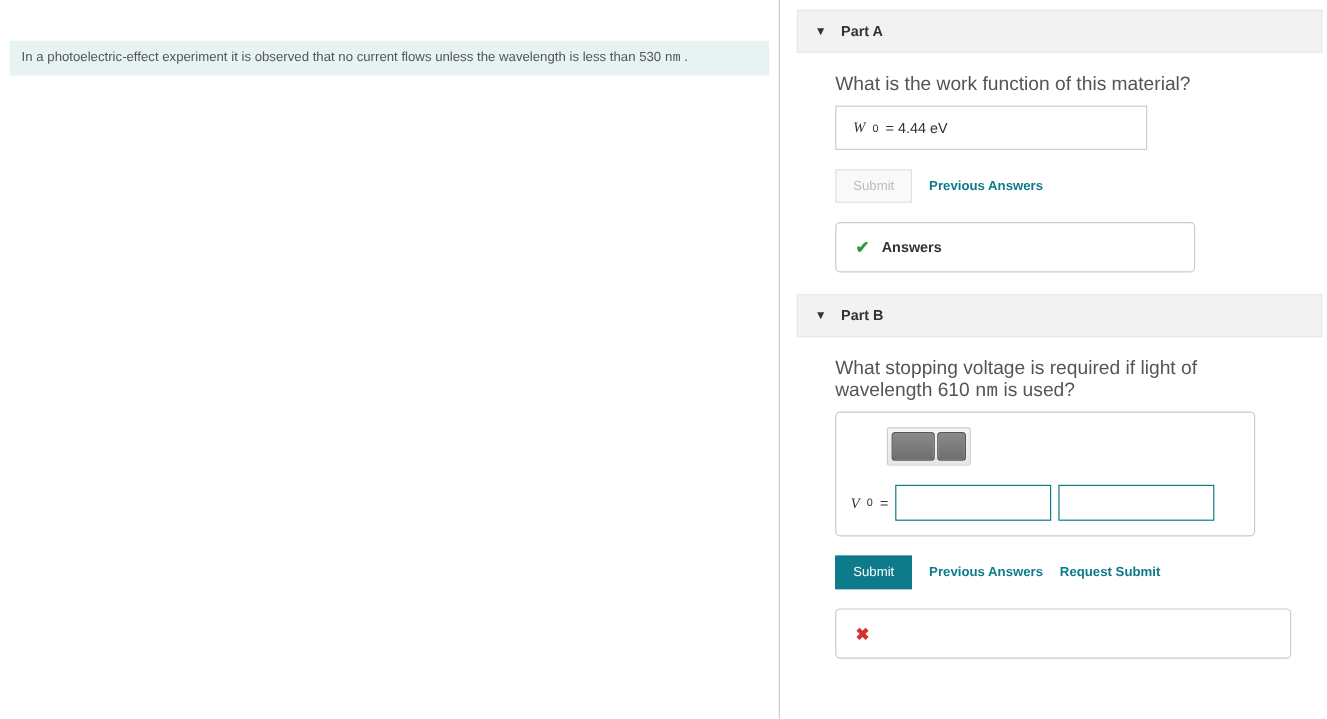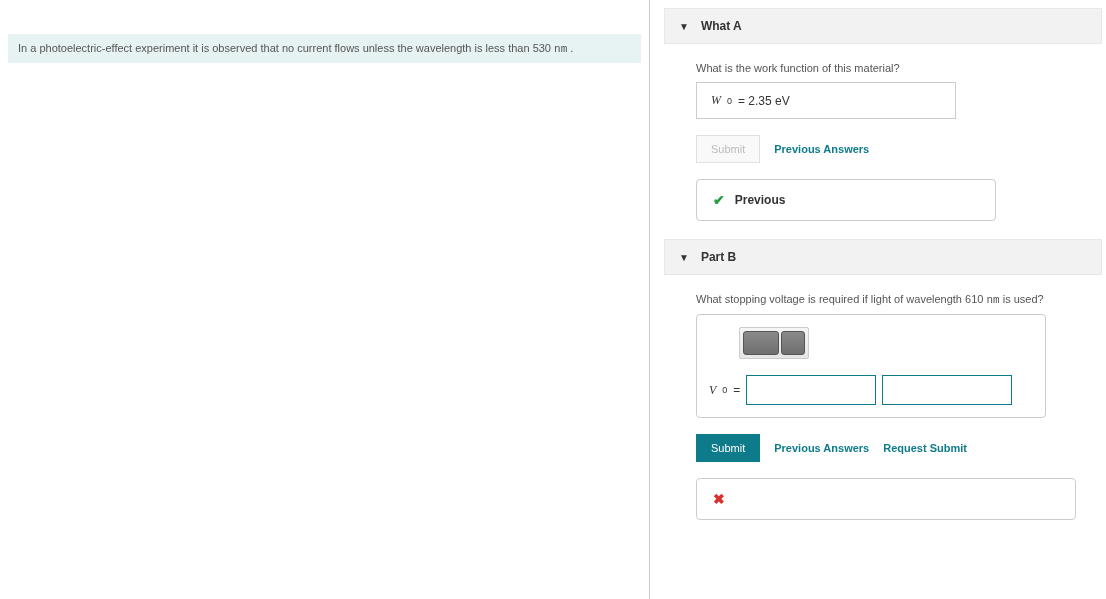--- a/index.html
+++ b/index.html
@@ -43,21 +43,21 @@
     cursor: pointer;
   }
   .caret {
     font-size: 10px;
     color: #333;
   }
   .part-body {
     padding: 18px 30px 14px 46px;
   }
   .question {
-    font-size: 11px;
+    font-size: 16px;
     color: #555;
     margin-bottom: 8px;
   }
   .instruction {
     font-size: 11px;
     font-weight: bold;
     color: #333;
     margin-bottom: 16px;
   }
   .answer-line {
@@ -179,36 +179,36 @@
 <div class="left-pane">
   <div class="problem-statement">
     <span>In a photoelectric-effect experiment it is observed that no current flows unless the wavelength is less than 530 </span><span class="mono">nm</span><span> .</span>
   </div>
 </div>
 
 <div class="right-pane">
 
   <div class="part-header">
     <span class="caret">▼</span>
-    <span>What A</span>
+    <span>Part A</span>
   </div>
   <div class="part-body">
     <div class="question">What is the work function of this material?</div>
     <div class="answer-line">
       <span class="sym">W</span>
         <span class="sub">0</span>
-      <span>= 2.35 eV</span>
+      <span>= 4.44 eV</span>
     </div>
     <div class="btn-row">
       <button class="btn btn-disabled">Submit</button>
       <span class="link">Previous Answers</span>
     </div>
     <div class="feedback-box">
       <span class="check">✔</span>
-      <span>Previous</span>
+      <span>Answers</span>
     </div>
   </div>
 
   <div class="part-header">
     <span class="caret">▼</span>
     <span>Part B</span>
   </div>
   <div class="part-body">
     <div class="question">
       <span>What stopping voltage is required if light of wavelength 610 </span><span class="mono">nm</span><span> is used?</span>

